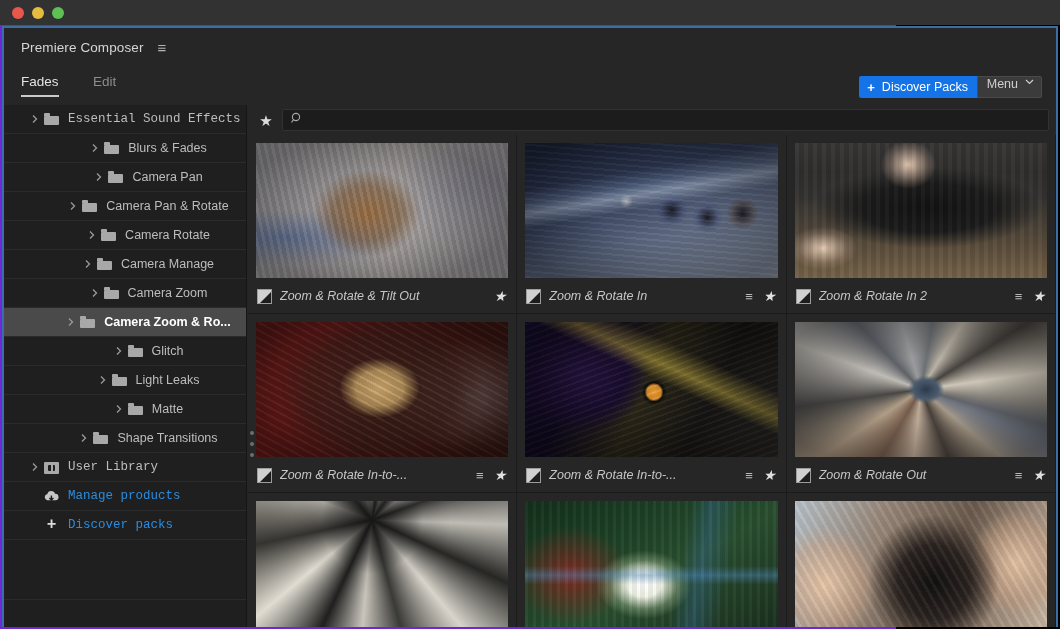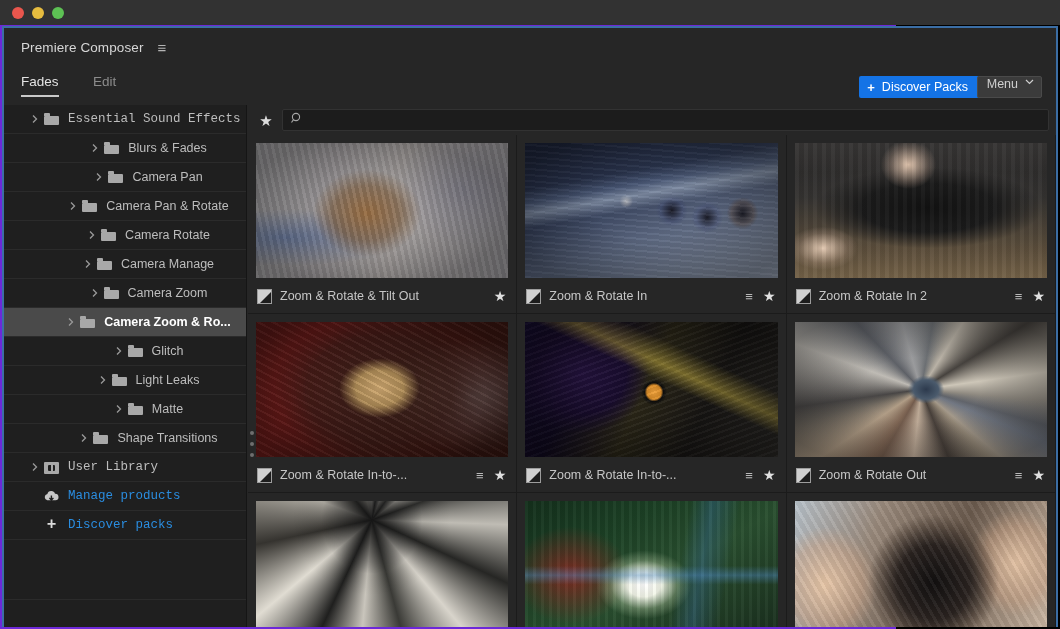--- a/index.html
+++ b/index.html
@@ -191,20 +191,21 @@
     grid-auto-rows: 179px;
     overflow: hidden;
   }
   .card {
     position: relative;
     border-right: 1px solid #1b1b1b;
     border-bottom: 1px solid #1b1b1b;
     background: #262626;
     padding: 8px 8px 0 8px;
     cursor: pointer;
+    font-style: italic;
   }
   .thumb {
     width: 100%; height: 135px;
     background: #111; overflow: hidden; position: relative;
   }
   .thumb .img { position: absolute; inset: 0; }
   .card-footer {
     position: absolute; left: 0; right: 0; bottom: 0; height: 34px;
     display: flex; align-items: center; padding: 0 10px 0 9px; gap: 8px;
   }

